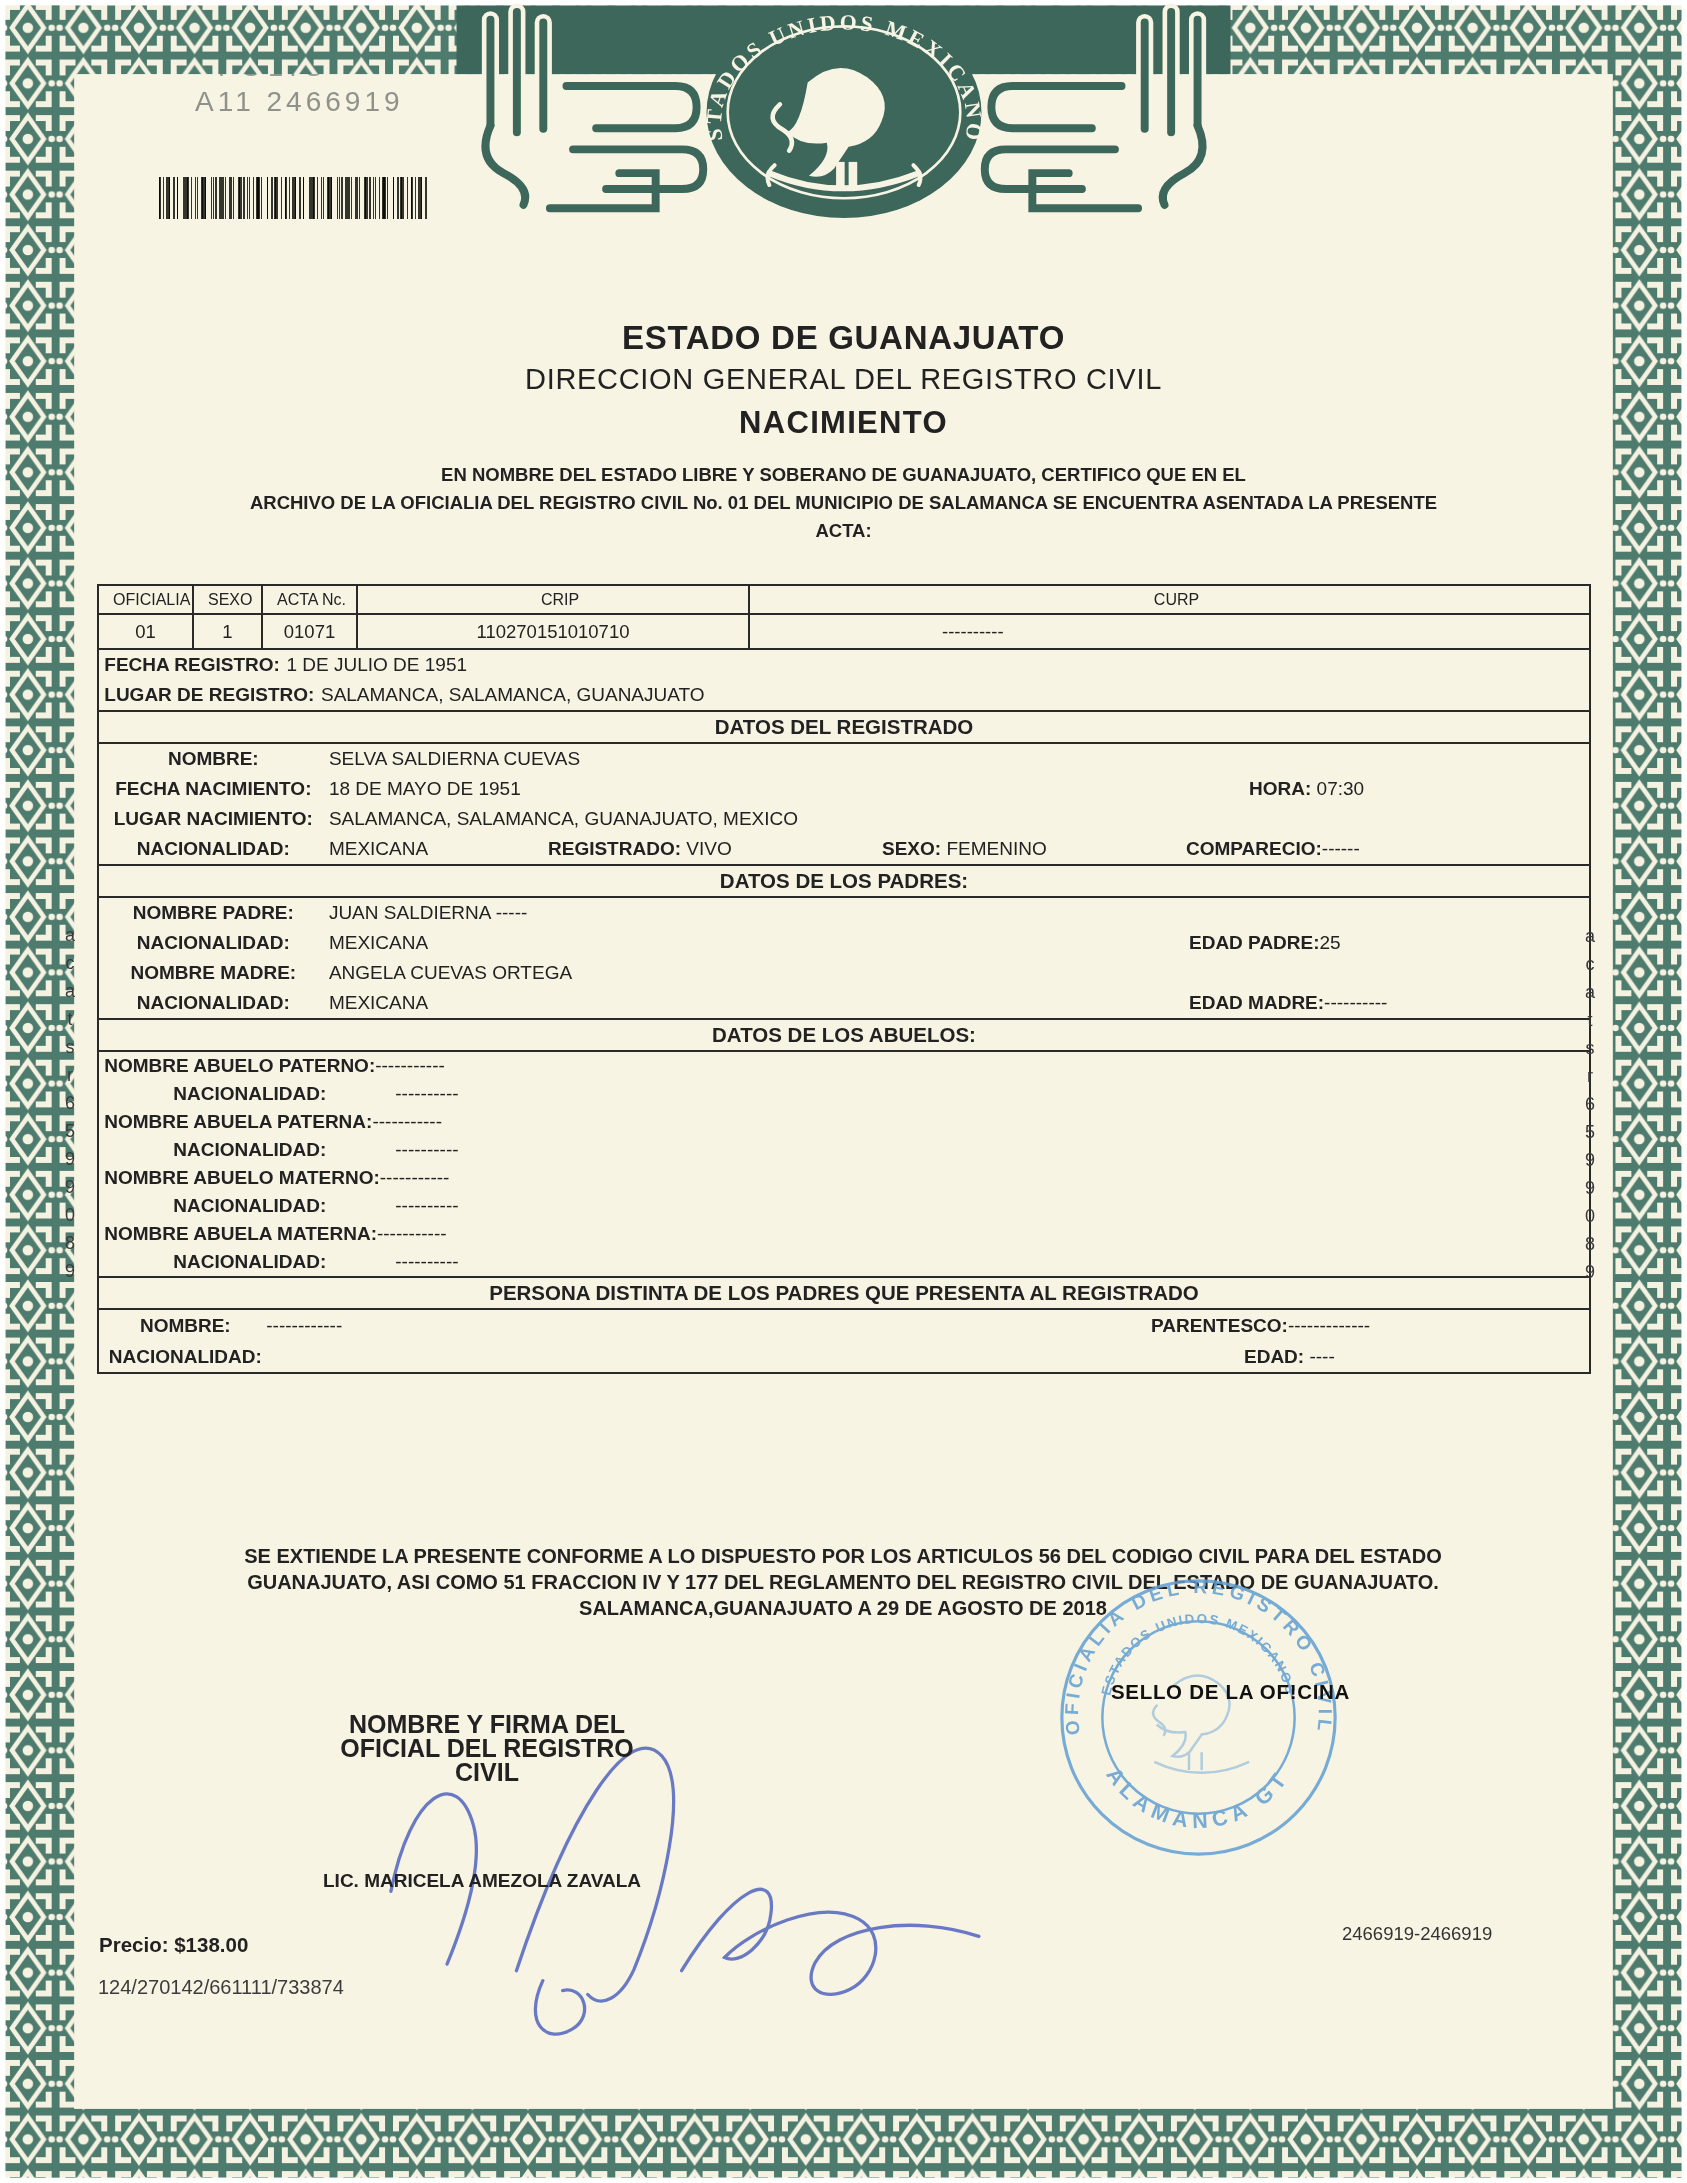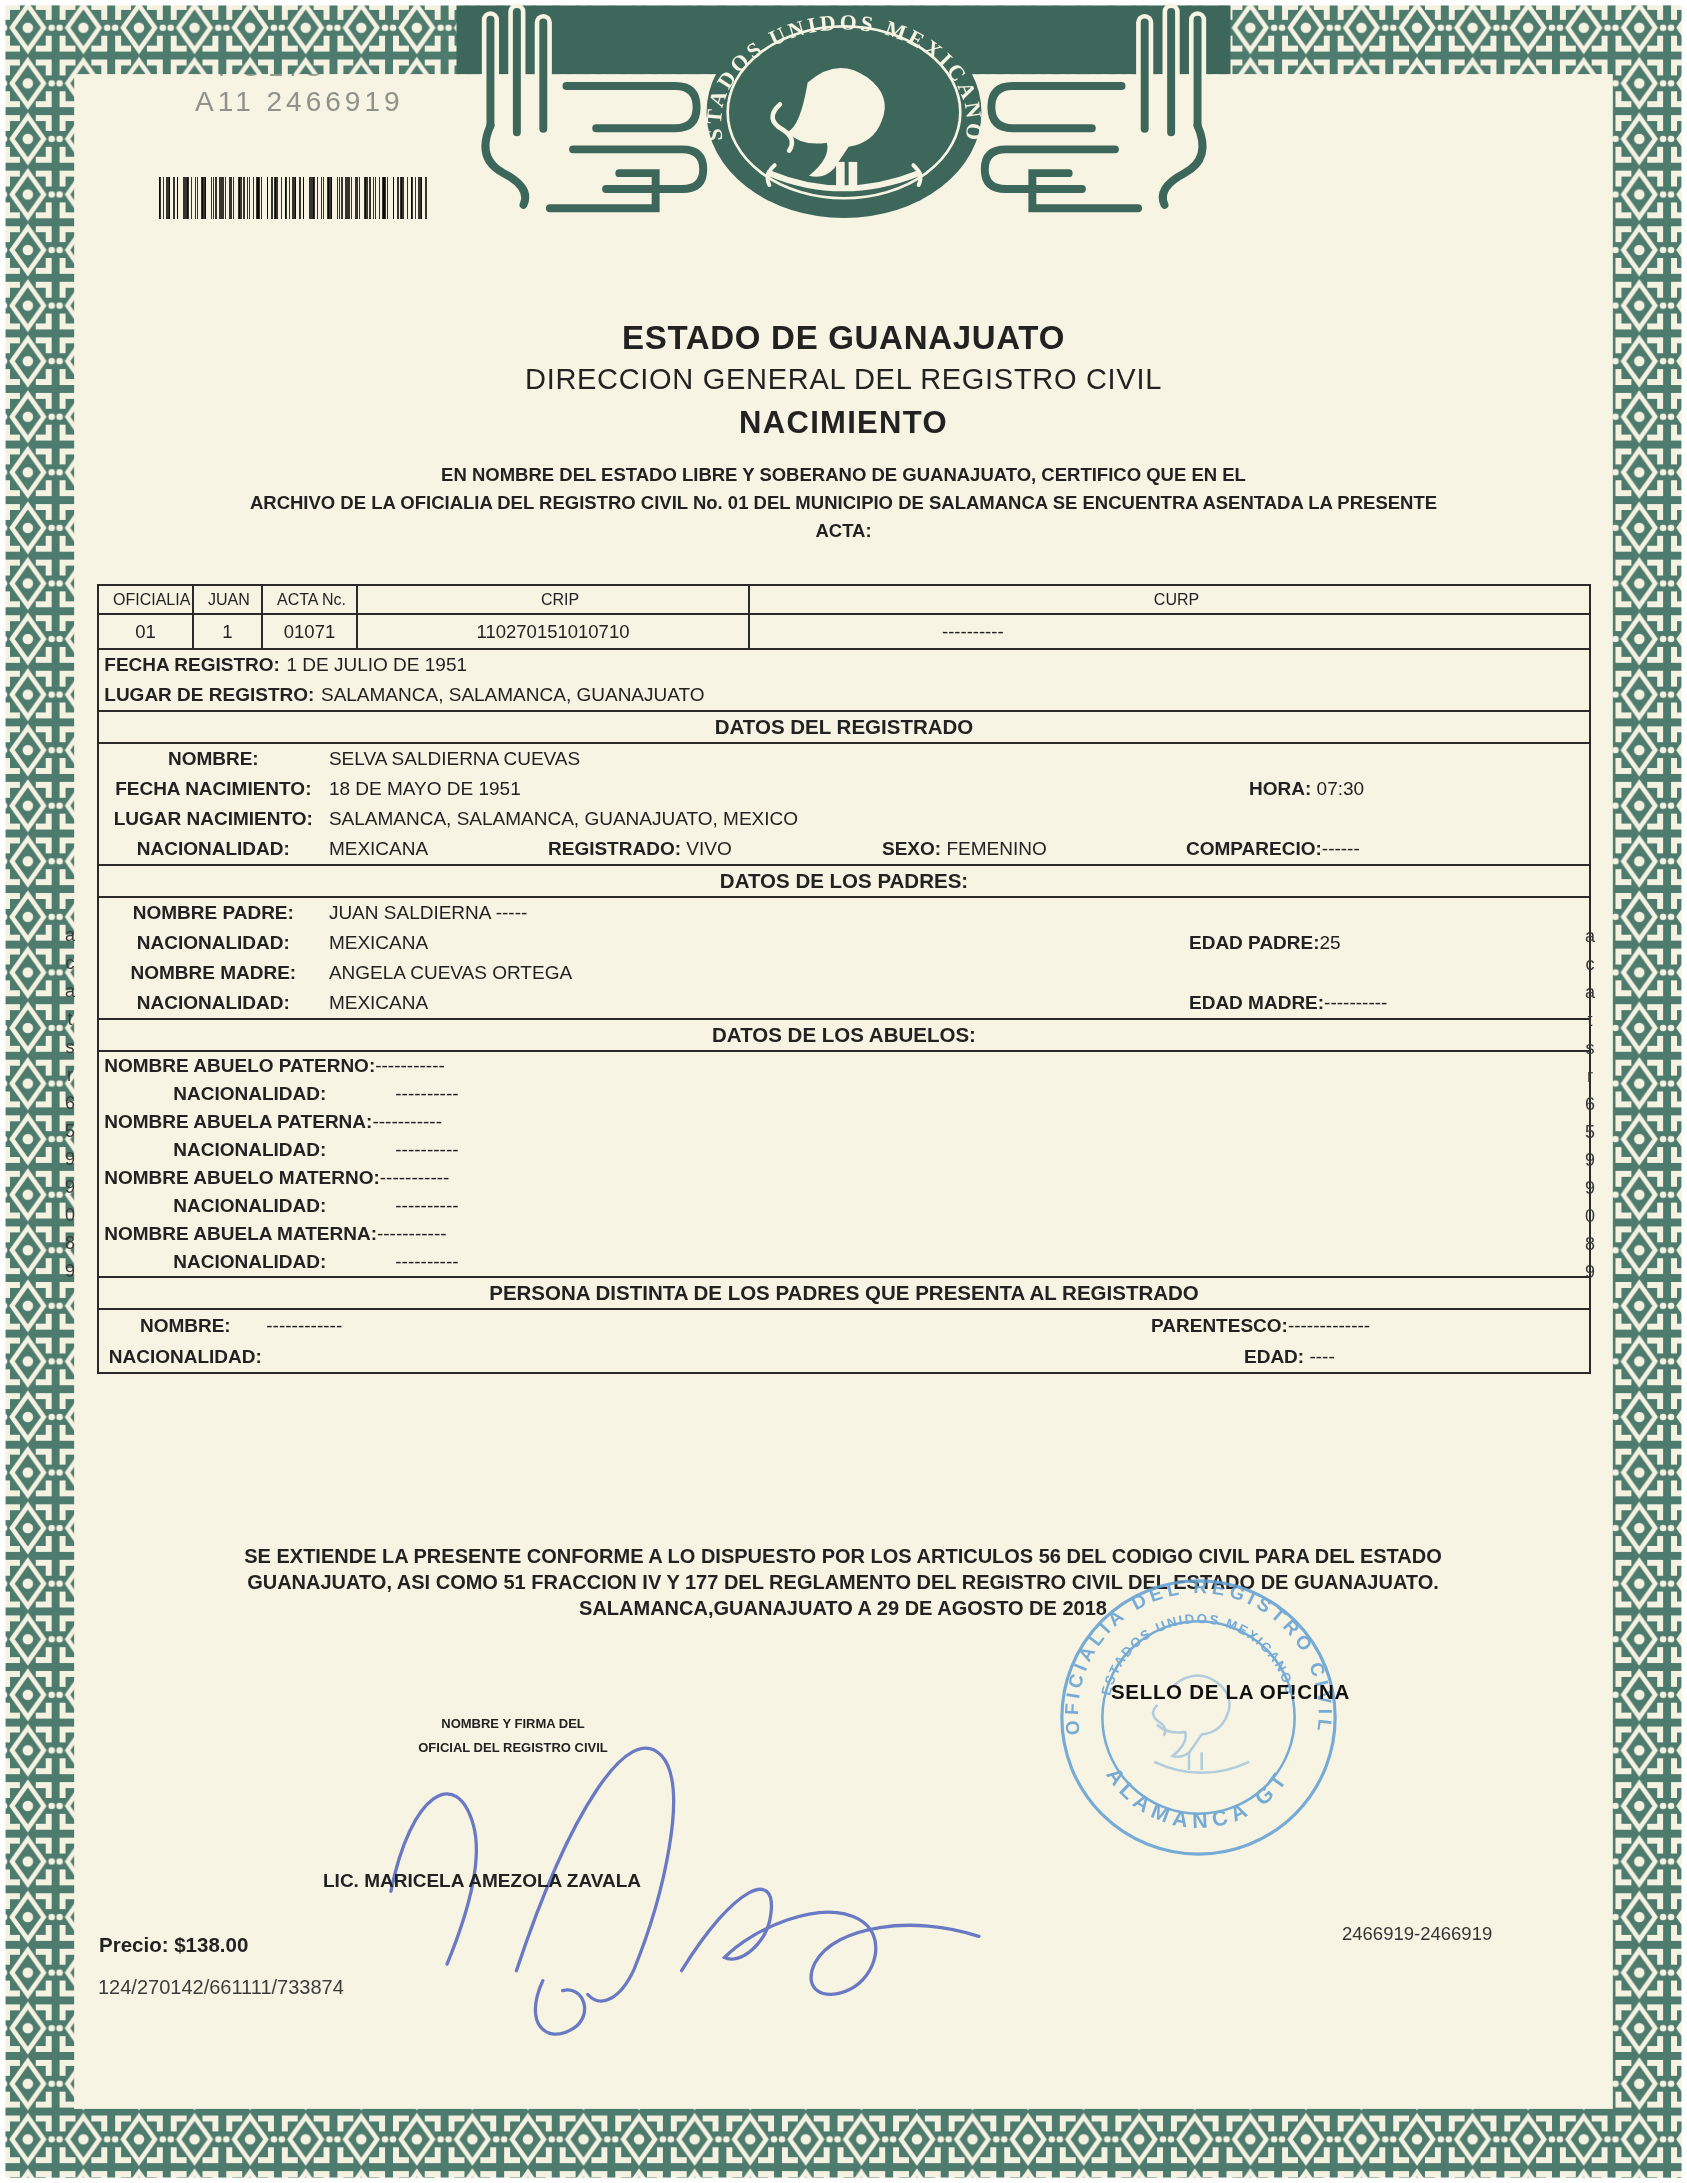--- a/index.html
+++ b/index.html
@@ -47,21 +47,21 @@
   .boxsides{border-left:2px solid #2a2a2a;border-right:2px solid #2a2a2a;}
   .bottomline{border-bottom:2.6px solid #2a2a2a;}
   
   .side-text{writing-mode:vertical-lr;text-orientation:upright;font-size:18px;color:#3a3a3a;
              letter-spacing:8px;line-height:1;z-index:2;}
   .side-left{left:61px;top:925px;}
   .side-right{left:1581px;top:926px;}
   
   .legal{left:132px;top:1543px;width:1422px;text-align:center;font-weight:bold;font-size:20px;line-height:26px;z-index:2;}
   
-  .firma-label{left:354px;top:1712px;width:318px;text-align:center;font-weight:bold;font-size:13px;line-height:24px;z-index:3;}
+  .firma-label{left:328px;top:1712px;width:318px;text-align:center;font-weight:bold;font-size:25px;line-height:24px;z-index:3;}
   .oficial-name{left:323px;top:1870px;font-weight:bold;font-size:19px;z-index:3;}
   .sello-label{left:1085px;top:1680px;width:291px;text-align:center;font-weight:bold;font-size:20.5px;color:#111;z-index:4;letter-spacing:0.7px;}
   .precio{left:99px;top:1933px;font-weight:bold;font-size:20.5px;z-index:3;}
   .refnum{left:98px;top:1976px;font-size:20px;color:#3c3c3c;z-index:3;}
   .serial{left:1342px;top:1923px;font-size:18.5px;color:#333;z-index:3;}
   .emblem-svg{left:457px;top:0px;z-index:2;}
   .seal-svg{left:1053px;top:1572px;z-index:3;opacity:.85;}
   .sig-svg{left:311px;top:1680px;z-index:3;}
 </style>
 </head>
@@ -146,21 +146,21 @@
   <div class="abs t-center title-nac">NACIMIENTO</div>
   <div class="abs t-center cert1">EN NOMBRE DEL ESTADO LIBRE Y SOBERANO DE GUANAJUATO, CERTIFICO QUE EN EL</div>
   <div class="abs t-center cert2">ARCHIVO DE LA OFICIALIA DEL REGISTRO CIVIL No. 01 DEL MUNICIPIO DE SALAMANCA SE ENCUENTRA ASENTADA LA PRESENTE</div>
   <div class="abs t-center cert3">ACTA:</div>
 
   <div class="abs content">
 
     <div class="regtable">
       <div class="hrow">
         <div class="cell c0">OFICIALIA</div>
-        <div class="cell c1">JUAN</div>
+        <div class="cell c1">SEXO</div>
         <div class="cell c2">ACTA Nc.</div>
         <div class="cell c3">CRIP</div>
         <div class="cell c4">CURP</div>
       </div>
       <div class="vrow">
         <div class="cell c0">01</div>
         <div class="cell c1">1</div>
         <div class="cell c2">01071</div>
         <div class="cell c3">110270151010710</div>
         <div class="cell c4">----------</div>

